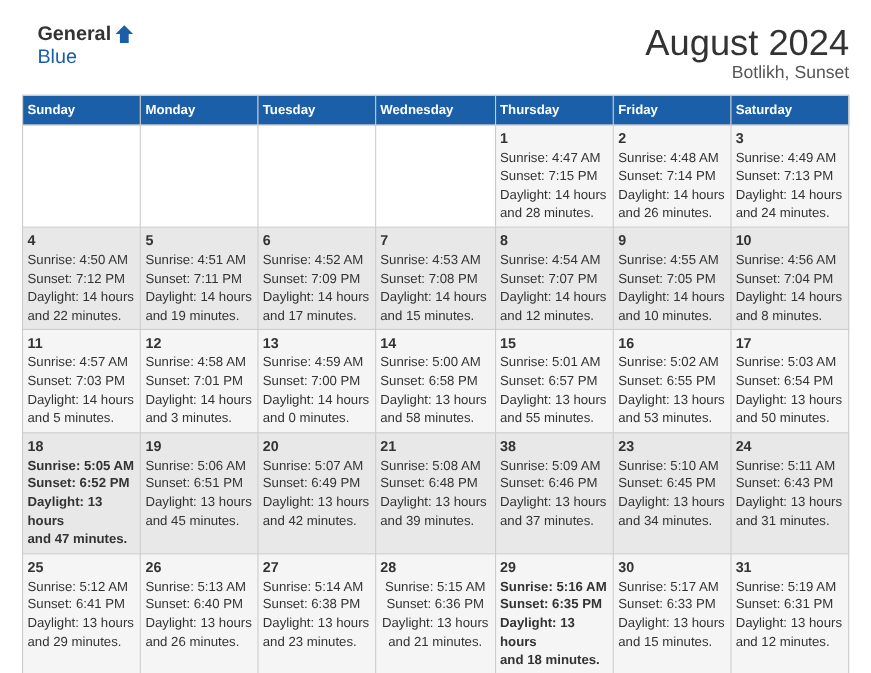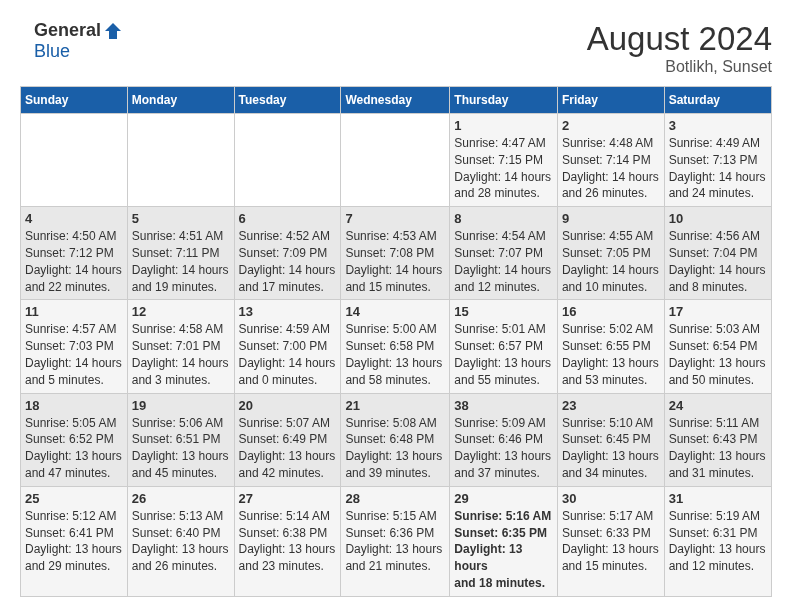--- a/index.html
+++ b/index.html
@@ -255,21 +255,21 @@
           <span class="day-number">17</span>
           <div class="day-info" style="white-space: pre-line;">Sunrise: 5:03 AM
 Sunset: 6:54 PM
 Daylight: 13 hours
 and 50 minutes.</div>
         </td>
       </tr>
       <tr>
         <td>
           <span class="day-number">18</span>
-          <div class="day-info" style="white-space: pre-line;">Sunrise: 5:05 AM
+          <div class="day-info" style="white-space: pre-line; font-weight: bold;">Sunrise: 5:05 AM
 Sunset: 6:52 PM
 Daylight: 13 hours
 and 47 minutes.</div>
         </td>
         <td>
           <span class="day-number">19</span>
           <div class="day-info" style="white-space: pre-line;">Sunrise: 5:06 AM
 Sunset: 6:51 PM
 Daylight: 13 hours
 and 45 minutes.</div>
@@ -327,21 +327,21 @@
         </td>
         <td>
           <span class="day-number">27</span>
           <div class="day-info" style="white-space: pre-line;">Sunrise: 5:14 AM
 Sunset: 6:38 PM
 Daylight: 13 hours
 and 23 minutes.</div>
         </td>
         <td>
           <span class="day-number">28</span>
-          <div class="day-info" style="white-space: pre-line;">Sunrise: 5:15 AM
+          <div class="day-info" style="white-space: pre-line; text-align: center;">Sunrise: 5:15 AM
 Sunset: 6:36 PM
 Daylight: 13 hours
 and 21 minutes.</div>
         </td>
         <td>
           <span class="day-number">29</span>
           <div class="day-info" style="white-space: pre-line; font-weight: bold;">Sunrise: 5:16 AM
 Sunset: 6:35 PM
 Daylight: 13 hours
 and 18 minutes.</div>

